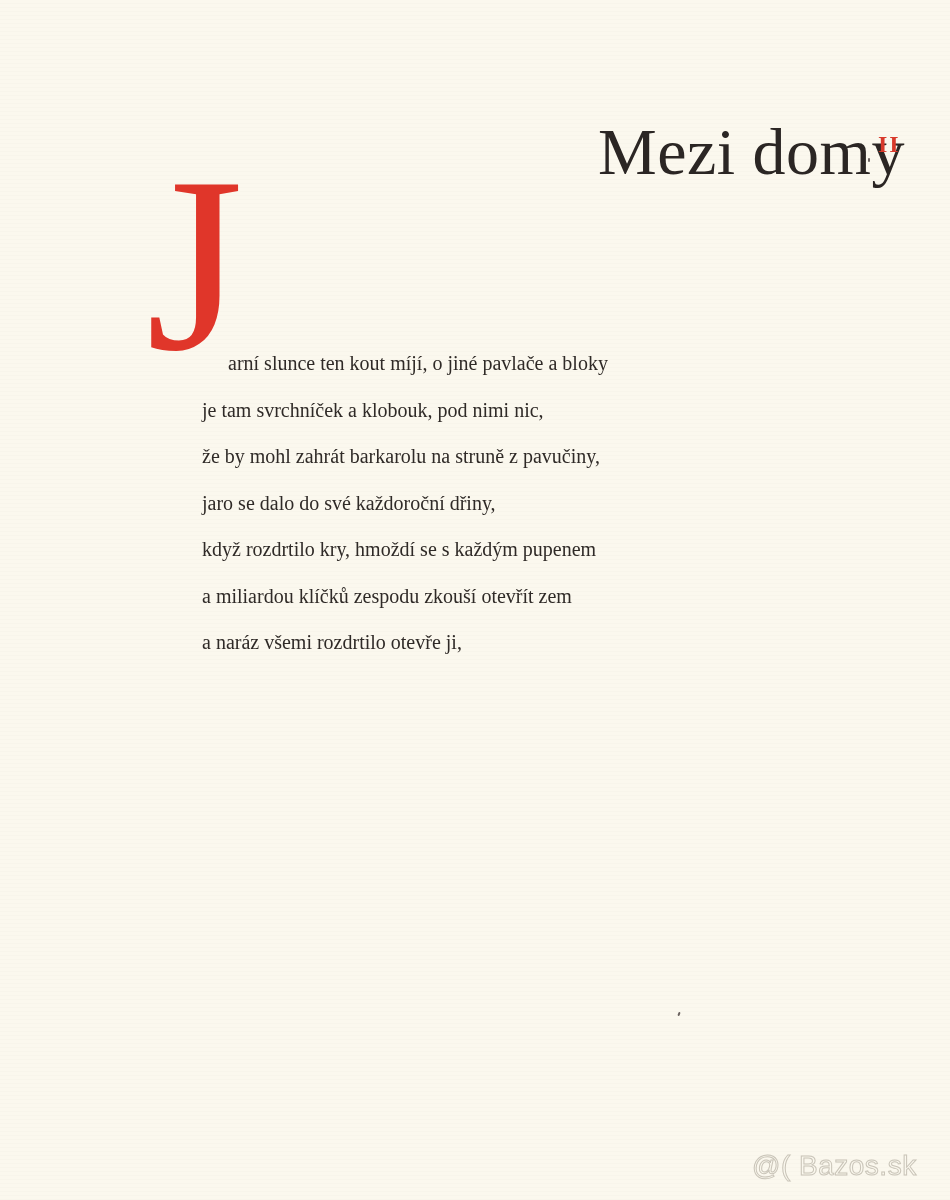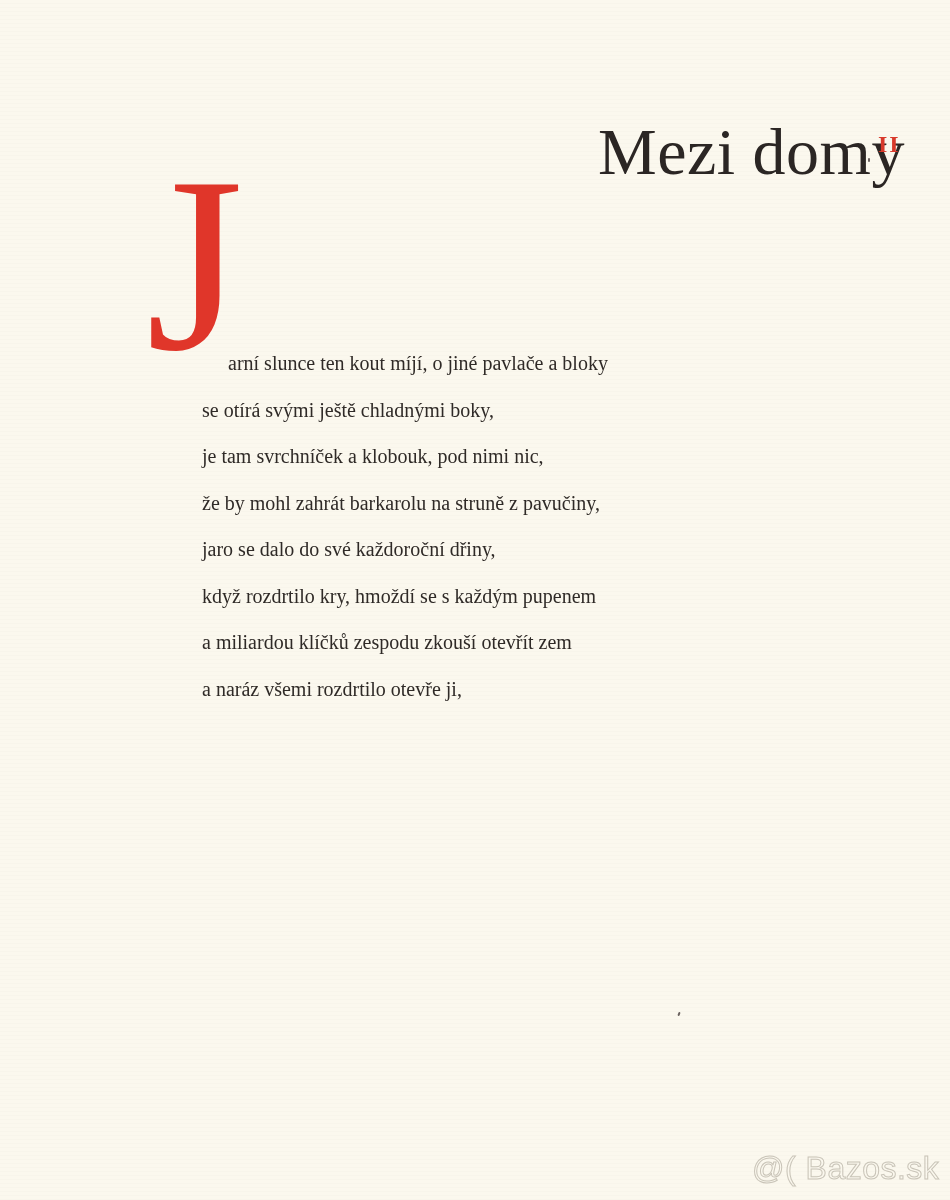--- a/index.html
+++ b/index.html
@@ -74,41 +74,40 @@
       color: #2f2a27;
     }
     .poem li.first {
       padding-left: 26px;
     }
     .watermark {
       position: absolute;
       left: 752px;
       top: 1150px;
       font-family: "Liberation Sans", "DejaVu Sans", sans-serif;
-      font-size: 32px;
+      font-size: 28px;
       color: transparent;
       -webkit-text-stroke: 1px #c9c4b8;
       letter-spacing: 0.5px;
       white-space: nowrap;
     }
   </style>
 </head>
 <body>
 
 <div class="page">
 
   <div class="title">Mezi domy</div>
   <div class="speck" style="left:868px; top:158px;"></div>
   <div class="chapter-num">II</div>
 
   <div class="dropcap">J</div>
 
   <ul class="poem">
     <li class="first">arní slunce ten kout míjí, o jiné pavlače a bloky</li>
-    <li>se otírá svými ještě chladnými boky,</li>
     <li>je tam svrchníček a klobouk, pod nimi nic,</li>
     <li>že by mohl zahrát barkarolu na struně z pavučiny,</li>
     <li>jaro se dalo do své každoroční dřiny,</li>
     <li>když rozdrtilo kry, hmoždí se s každým pupenem</li>
     <li>a miliardou klíčků zespodu zkouší otevřít zem</li>
     <li>a naráz všemi rozdrtilo otevře ji,</li>
   </ul>
 
   <div class="speck" style="left:678px; top:1012px; transform:rotate(20deg);"></div>
 

